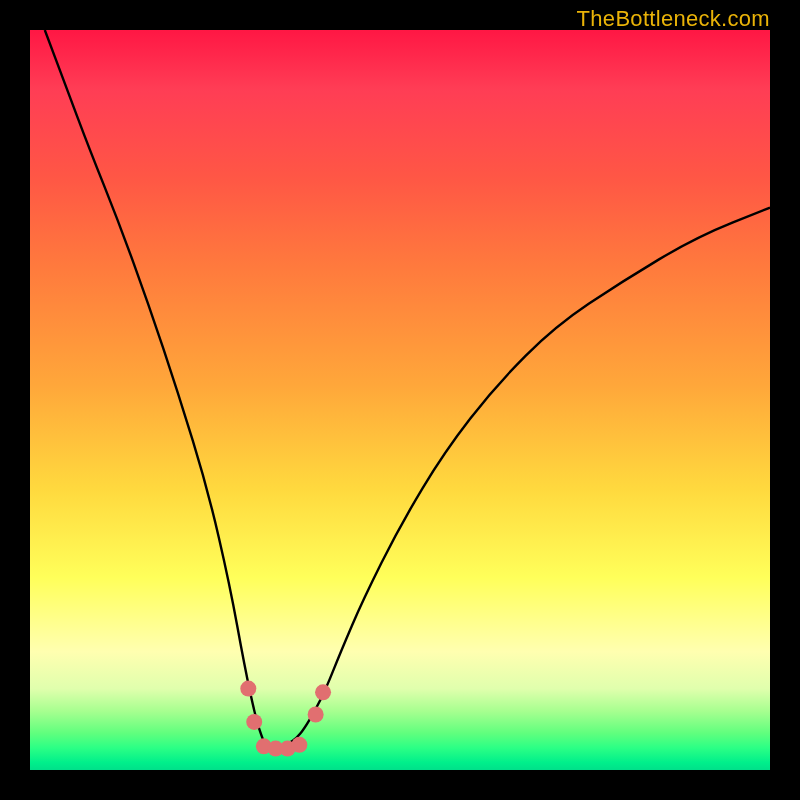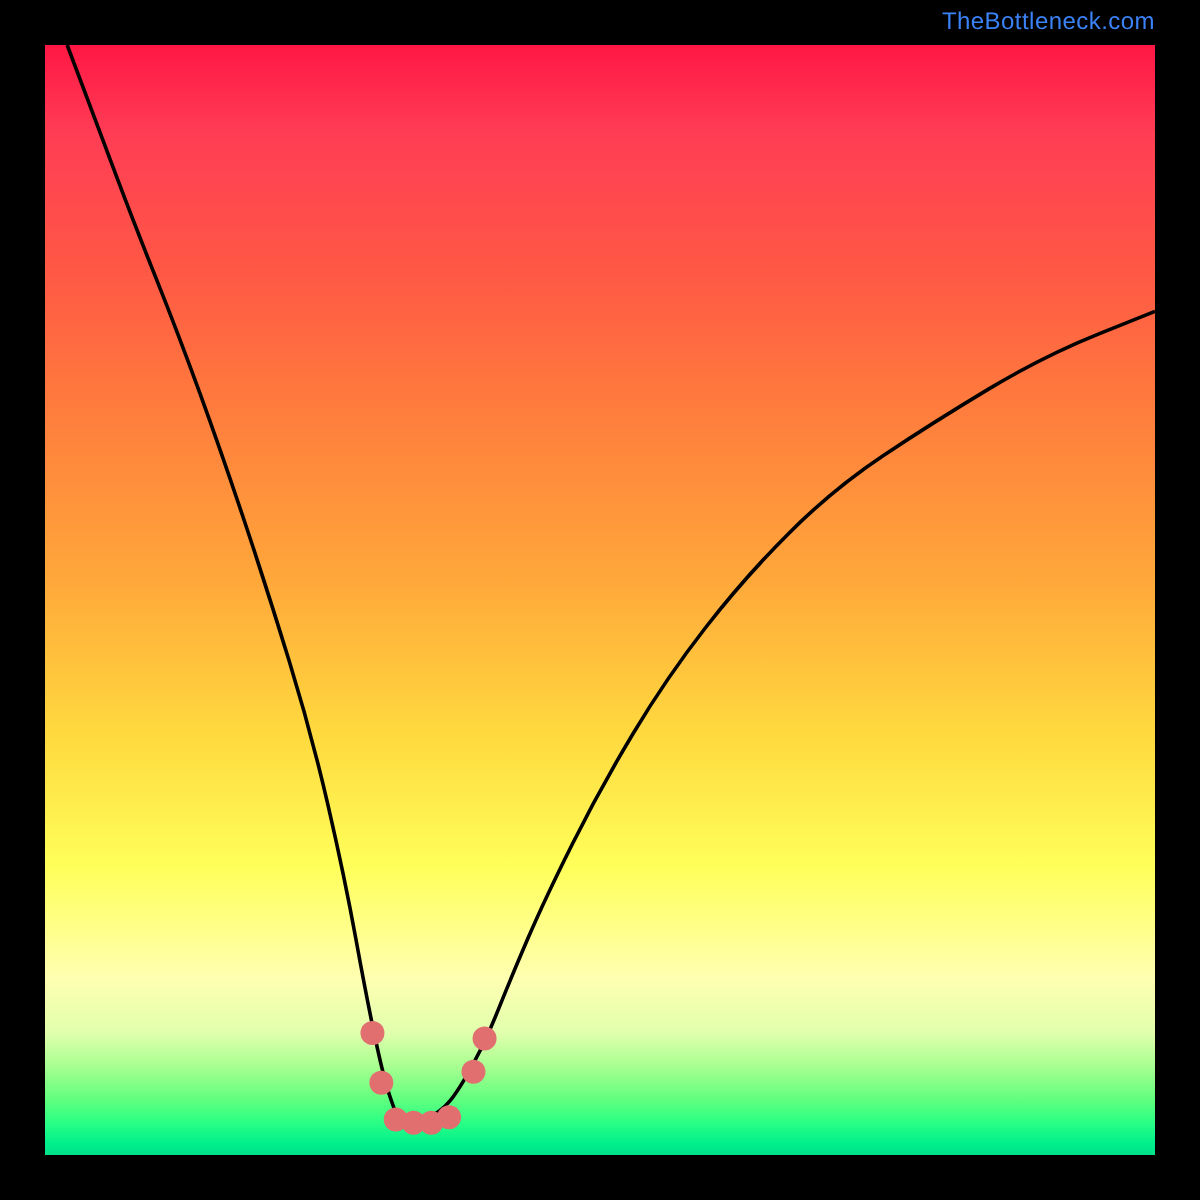--- a/index.html
+++ b/index.html
@@ -40,22 +40,22 @@
       #61ff7e 95%,
       #2cff85 97%,
       #00ef8b 99%,
       #00e08a 100%
     );
   }
   .attribution {
     position: absolute;
     top: 6px;
     right: 30px;
-    color: #3b82f6;
-    font-size: 16px;
+    color: #eab308;
+    font-size: 22px;
     letter-spacing: 0.3px;
     user-select: none;
   }
   svg.curve {
     position: absolute;
     top: 0;
     left: 0;
     width: 740px;
     height: 740px;
   }

